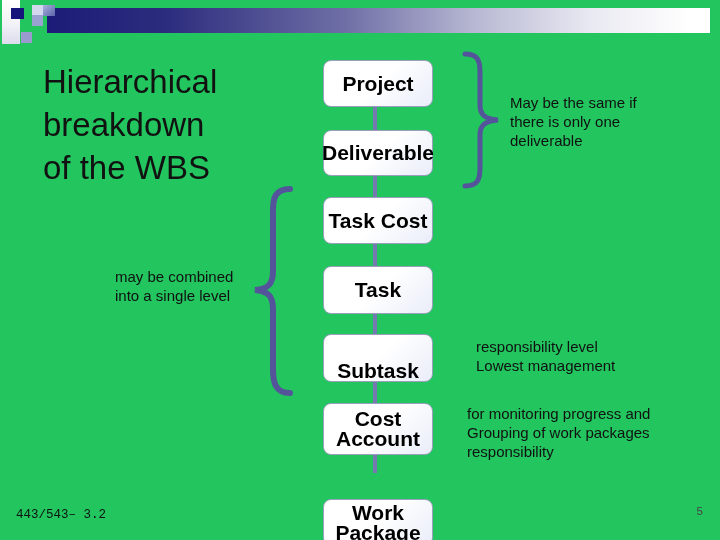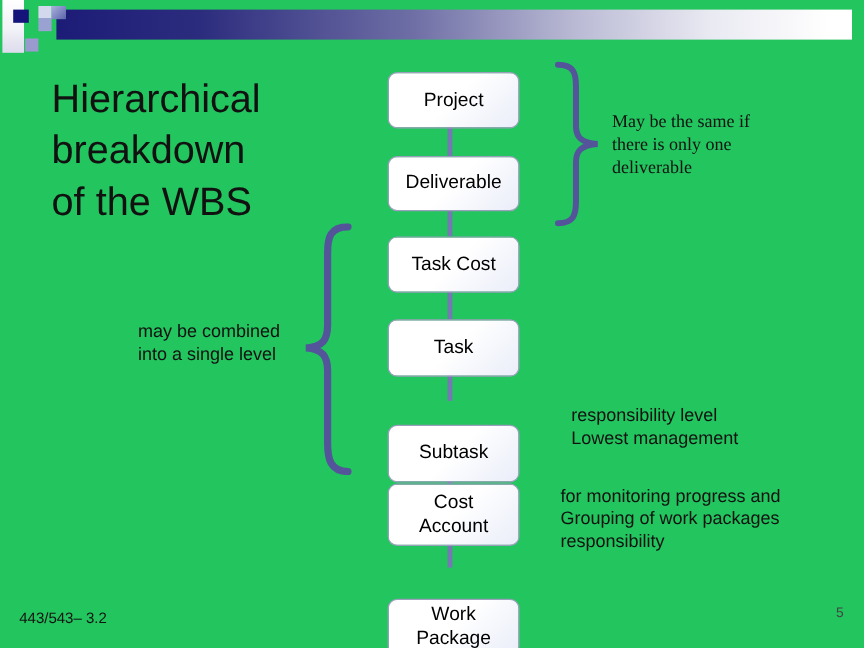--- a/index.html
+++ b/index.html
@@ -35,30 +35,30 @@
     border:1px solid #9aa0bc;border-radius:8px;
     background:linear-gradient(135deg,#ffffff 50%,#eaedf9 100%);
     display:flex;align-items:center;justify-content:center;text-align:center;
   }
   .node::before{
     content:"";position:absolute;inset:0;border-radius:8px;
     transform:translate(-9px,-8px);z-index:-1;
     background:linear-gradient(to bottom,#cdcfee 0%,#9597d6 100%);
   }
   .node-label{
-    font-weight:normal;font-size:16px;line-height:20px;color:#000;
+    font-weight:bold;font-size:21px;line-height:20px;color:#000;
     white-space:pre-line;
   }
   .connector{position:absolute;left:373px;width:4px;background:#7579b1;}
   .brace{position:absolute;}
   
   .note{position:absolute;font-size:15px;line-height:19px;color:#111;}
   .note span{display:block;}
   
-  .footer{position:absolute;left:16px;top:508px;font-size:12.5px;color:#111;}
+  .footer{position:absolute;left:16px;top:508px;font-size:12.5px;color:#111;font-family:Liberation Mono, monospace;}
   .pagenum{position:absolute;right:17px;top:505px;font-size:11.5px;color:#444;}
 </style>
 </head>
 <body>
 
 <div class="slide">
 
   <div class="hdr-bar"></div>
   <div class="sq sq-strip"></div>
   <div class="sq sq-navy"></div>
@@ -85,41 +85,41 @@
   </div>
   <div class="node" style="top:130px;height:44px;">
     <span class="node-label">Deliverable</span>
   </div>
   <div class="node" style="top:197px;height:45px;">
     <span class="node-label">Task Cost</span>
   </div>
   <div class="node" style="top:266px;height:46px;">
     <span class="node-label">Task</span>
   </div>
-  <div class="node" style="top:354px;height:46px;">
+  <div class="node" style="top:334px;height:46px;align-items:flex-end;">
     <span class="node-label">Subtask</span>
   </div>
   <div class="node" style="top:403px;height:50px;justify-content:center;">
     <span class="node-label">Cost
 Account</span>
   </div>
   <div class="node" style="top:499px;height:45px;">
     <span class="node-label">Work
 Package</span>
   </div>
 
   <svg class="brace" style="left:459px;top:51px;" width="44" height="138" viewBox="0 0 44 138">
     <path d="M6,3 C19,3 21,10 21,21 L21,54 C21,63 25,68 39,69 C25,70 21,75 21,84 L21,117 C21,128 19,135 6,135" fill="none" stroke="#54549a" stroke-width="5" stroke-linecap="round"></path>
   </svg>
 
   <svg class="brace" style="left:248px;top:186px;" width="48" height="210" viewBox="0 0 48 210">
     <path d="M42,3 C27,3 25,12 25,25 L25,85 C25,97 21,103 7,104 C21,105 25,111 25,123 L25,183 C25,196 27,207 42,207" fill="none" stroke="#54549a" stroke-width="6" stroke-linecap="round"></path>
   </svg>
 
-  <div class="note" style="left:510px;top:93px;font-family:Liberation Serif, serif;">
+  <div class="note" style="left:510px;top:93px;">
     <span>May be the same if</span>
     <span>there is only one</span>
     <span>deliverable</span>
   </div>
   <div class="note" style="left:115px;top:267px;">
     <span>may be combined</span>
     <span>into a single level</span>
   </div>
   <div class="note" style="left:476px;top:337px;">
     <span>responsibility level</span>

